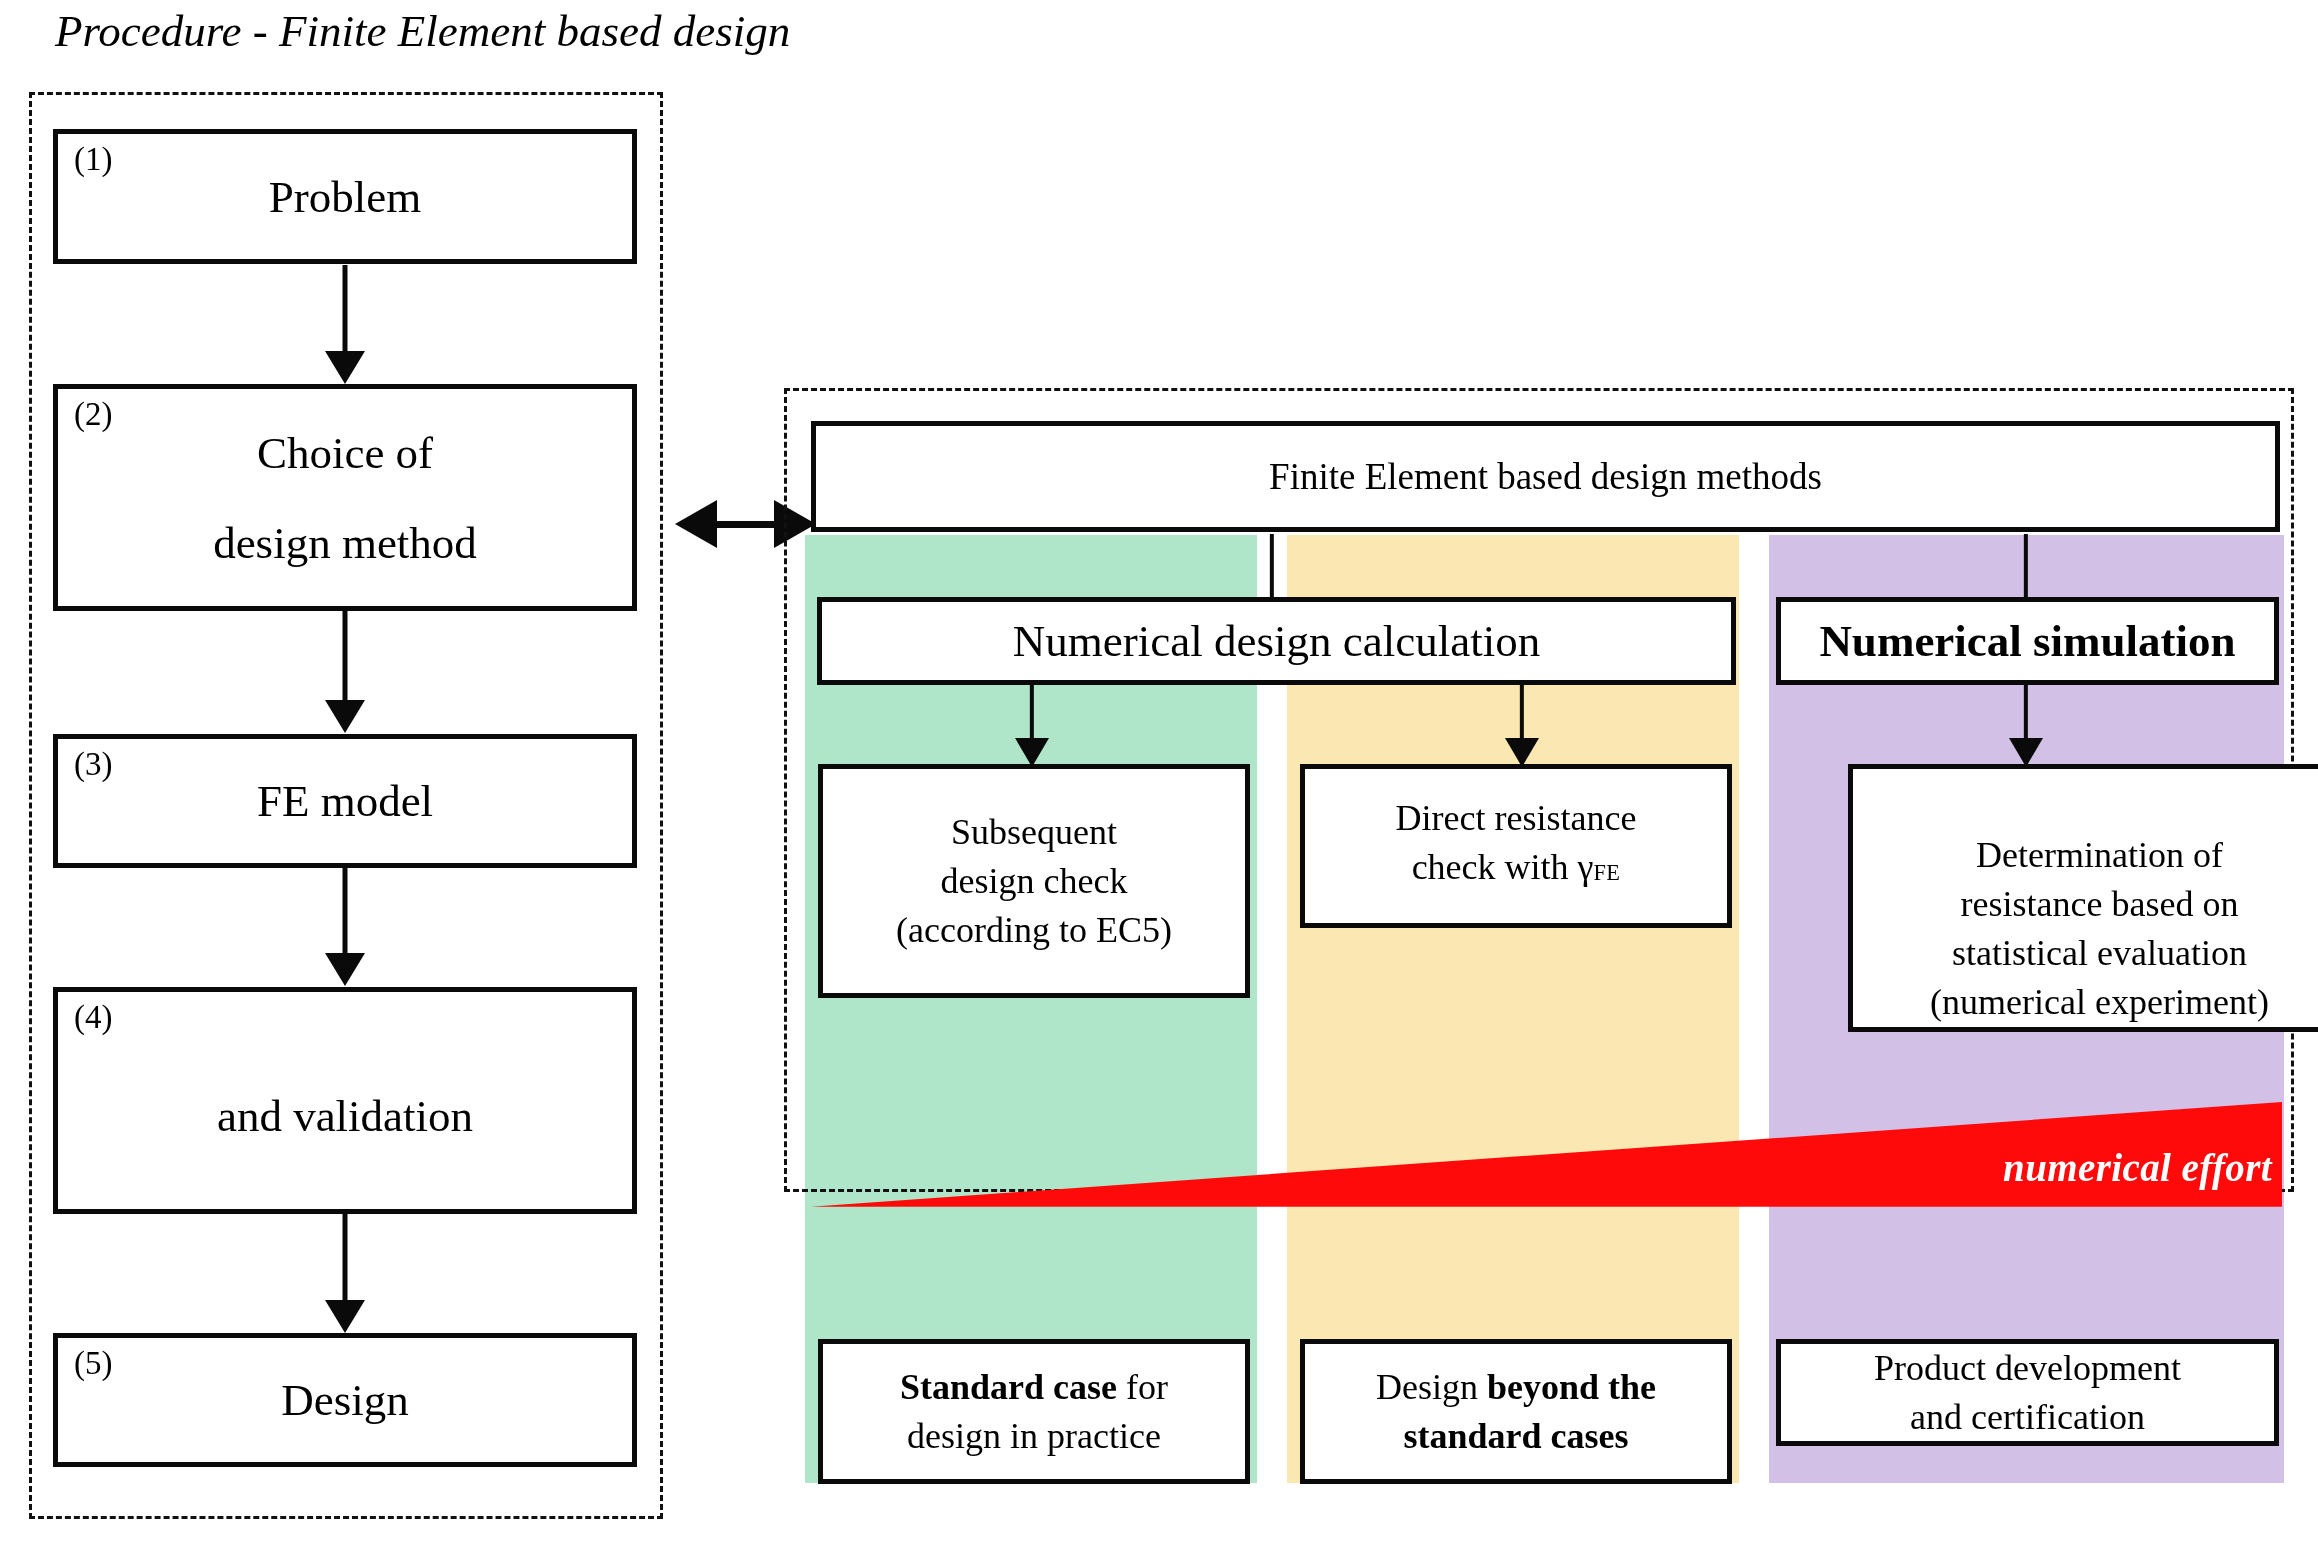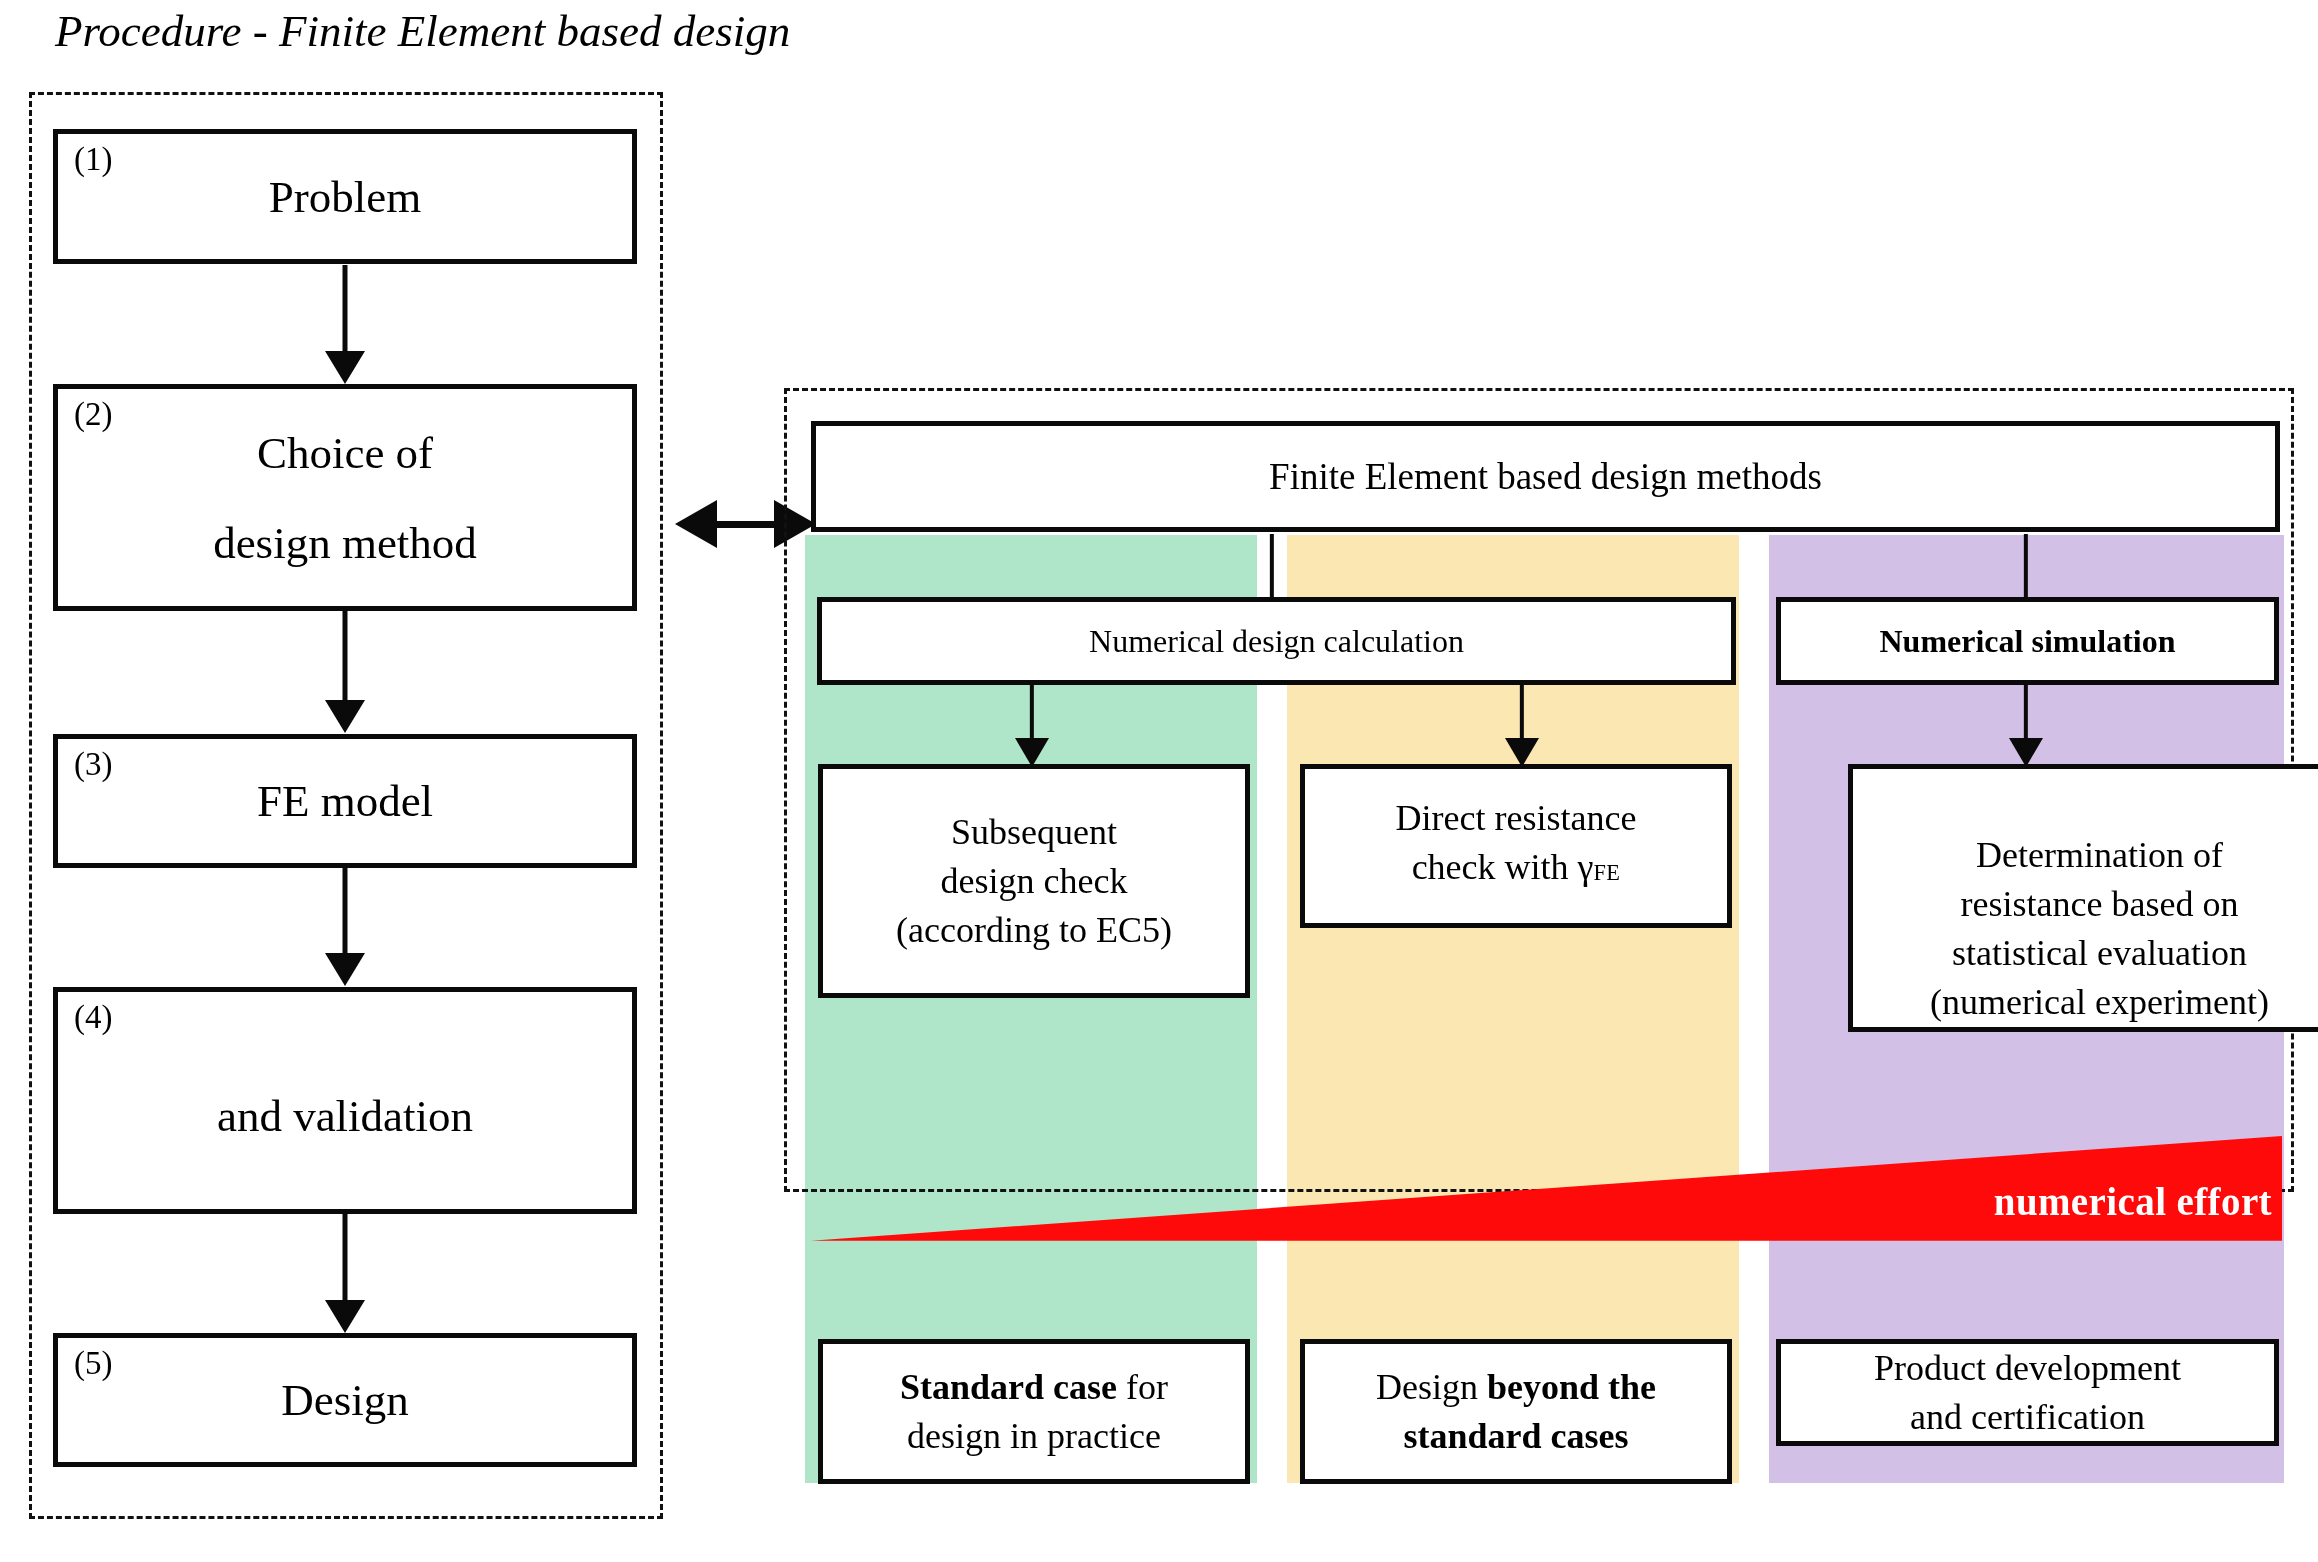--- a/index.html
+++ b/index.html
@@ -35,21 +35,21 @@
   .box .inner{width:100%;padding:0 7.2px;}
 
   
   .lbox .inner{font-size:45px;line-height:60px;}
   .lnum{
     position:absolute;left:16px;top:7.2px;
     font-size:33px;line-height:37px;
   }
 
   
-  .rbox .inner{font-size:32px;line-height:45px;}
+  .rbox .inner{font-size:45px;line-height:45px;}
   .rbox.header .inner{font-size:37px;}
   .rbox.small .inner{font-size:36px;line-height:49px;}
 
   
   .band{position:absolute;}
   .band.green{background:#AFE5C8;}
   .band.yellow{background:#FBE7B2;}
   .band.purple{background:#D3C0E6;}
 
   
@@ -78,21 +78,21 @@
     border-top:24.5px solid transparent;border-bottom:24.5px solid transparent;
     border-right:42px solid #0a0a0a;
   }
   #dblarrow .hright{
     position:absolute;right:0;top:10.8px;width:0;height:0;
     border-top:24.5px solid transparent;border-bottom:24.5px solid transparent;
     border-left:42px solid #0a0a0a;
   }
 
   
-  #effortwrap{left:811px;top:1113px;width:1471px;height:135px;}
+  #effortwrap{left:811px;top:1079px;width:1471px;height:135px;font-style:italic;}
   #effortwrap svg{display:block;width:100%;height:100%;}
   #effortlabel{
     position:absolute;right:10px;top:66px;
     color:#ffffff;font-weight:bold;font-size:39px;line-height:45px;
     white-space:nowrap;letter-spacing:0.4px;
   }
 
   .sub{font-size:0.62em;vertical-align:-0.06em;letter-spacing:0.4px;}
   b{font-weight:bold;}
 </style>

